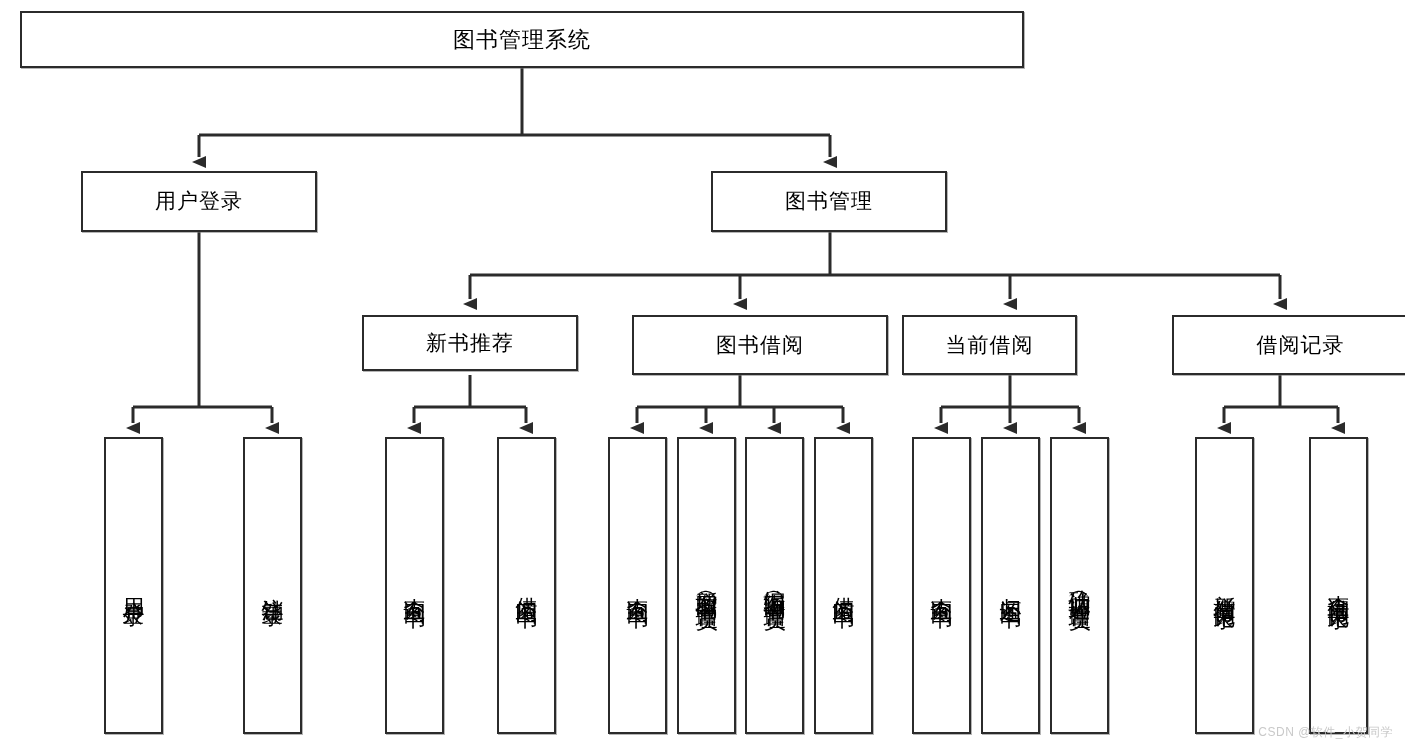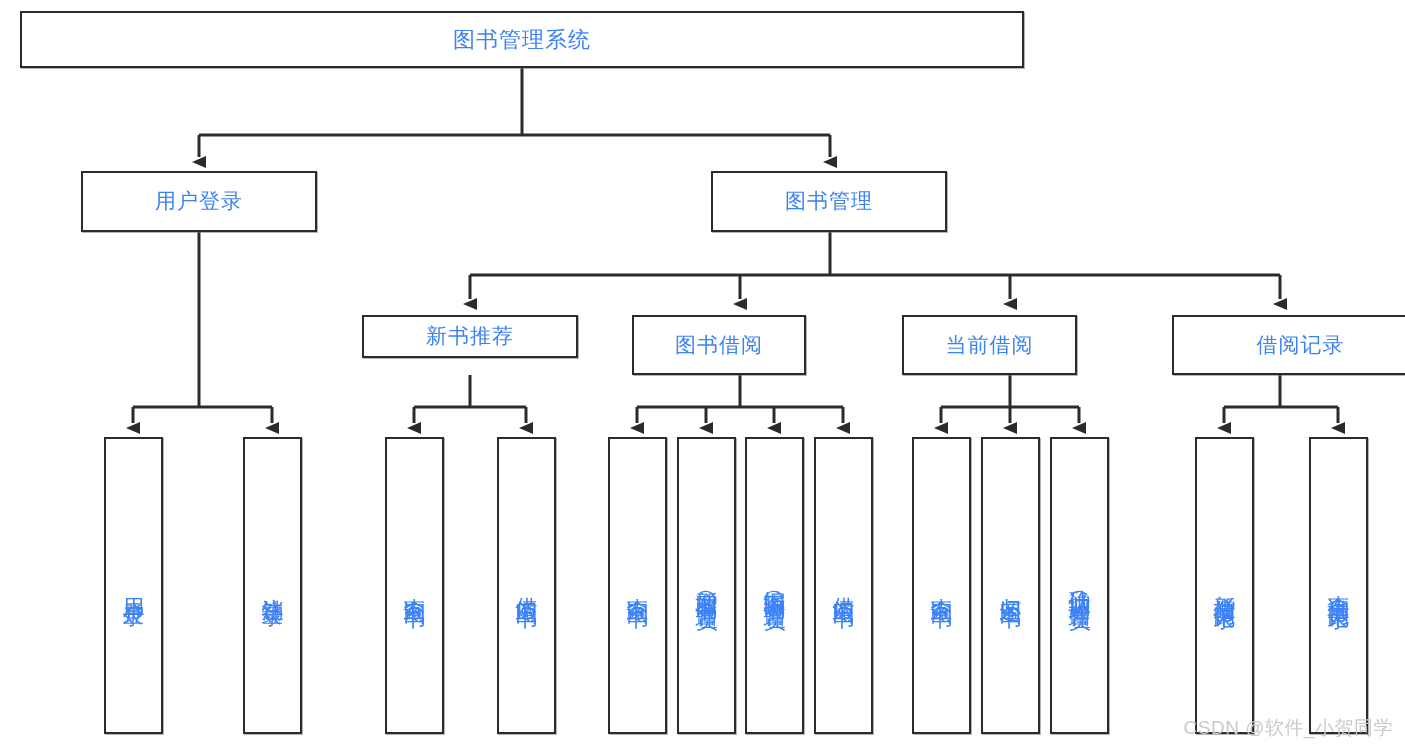--- a/index.html
+++ b/index.html
@@ -23,21 +23,21 @@
     align-items:center;
     justify-content:center;
     color:#222222;
   }
   .node .lbl{
     display:block;
     font-size:21px;
     line-height:1.15;
     letter-spacing:1px;
     white-space:nowrap;
-    color:#3b82f6;
+    color:#000000;
   }
   .node.root .lbl{font-size:22px;}
   .node.leaf{
     align-items:center;
     justify-content:center;
     padding:6px 0;
   }
   .node.leaf .lbl{
     writing-mode:vertical-rl;
     text-orientation:upright;
@@ -45,21 +45,21 @@
     line-height:1.28;
     letter-spacing:3px;
     white-space:normal;
     max-height:282px;
     text-align:center;
   }
   .watermark{
     position:absolute;
     right:12px;
     bottom:6px;
-    font-size:19px;
+    font-size:12px;
     color:#c9c9c9;
     letter-spacing:.5px;
     white-space:nowrap;
     user-select:none;
   }
 </style>
 </head>
 <body>
 
 <div id="stage">
@@ -118,24 +118,24 @@
     <span class="lbl">图书管理系统</span>
   </div>
 
   <div class="node" style="left:81px;top:171px;width:236px;height:61px;">
     <span class="lbl">用户登录</span>
   </div>
   <div class="node" style="left:711px;top:171px;width:236px;height:61px;align-items:center;">
     <span class="lbl">图书管理</span>
   </div>
 
-  <div class="node" style="left:362px;top:315px;width:216px;height:43px;">
+  <div class="node" style="left:362px;top:315px;width:216px;height:56px;">
     <span class="lbl">新书推荐</span>
   </div>
-  <div class="node" style="left:632px;top:315px;width:174px;height:60px;">
+  <div class="node" style="left:632px;top:315px;width:256px;height:60px;">
     <span class="lbl">图书借阅</span>
   </div>
   <div class="node" style="left:902px;top:315px;width:175px;height:60px;">
     <span class="lbl">当前借阅</span>
   </div>
   <div class="node" style="left:1172px;top:315px;width:257px;height:60px;">
     <span class="lbl">借阅记录</span>
   </div>
 
   <div class="node leaf" style="left:104px;top:437px;width:59px;height:297px;">

